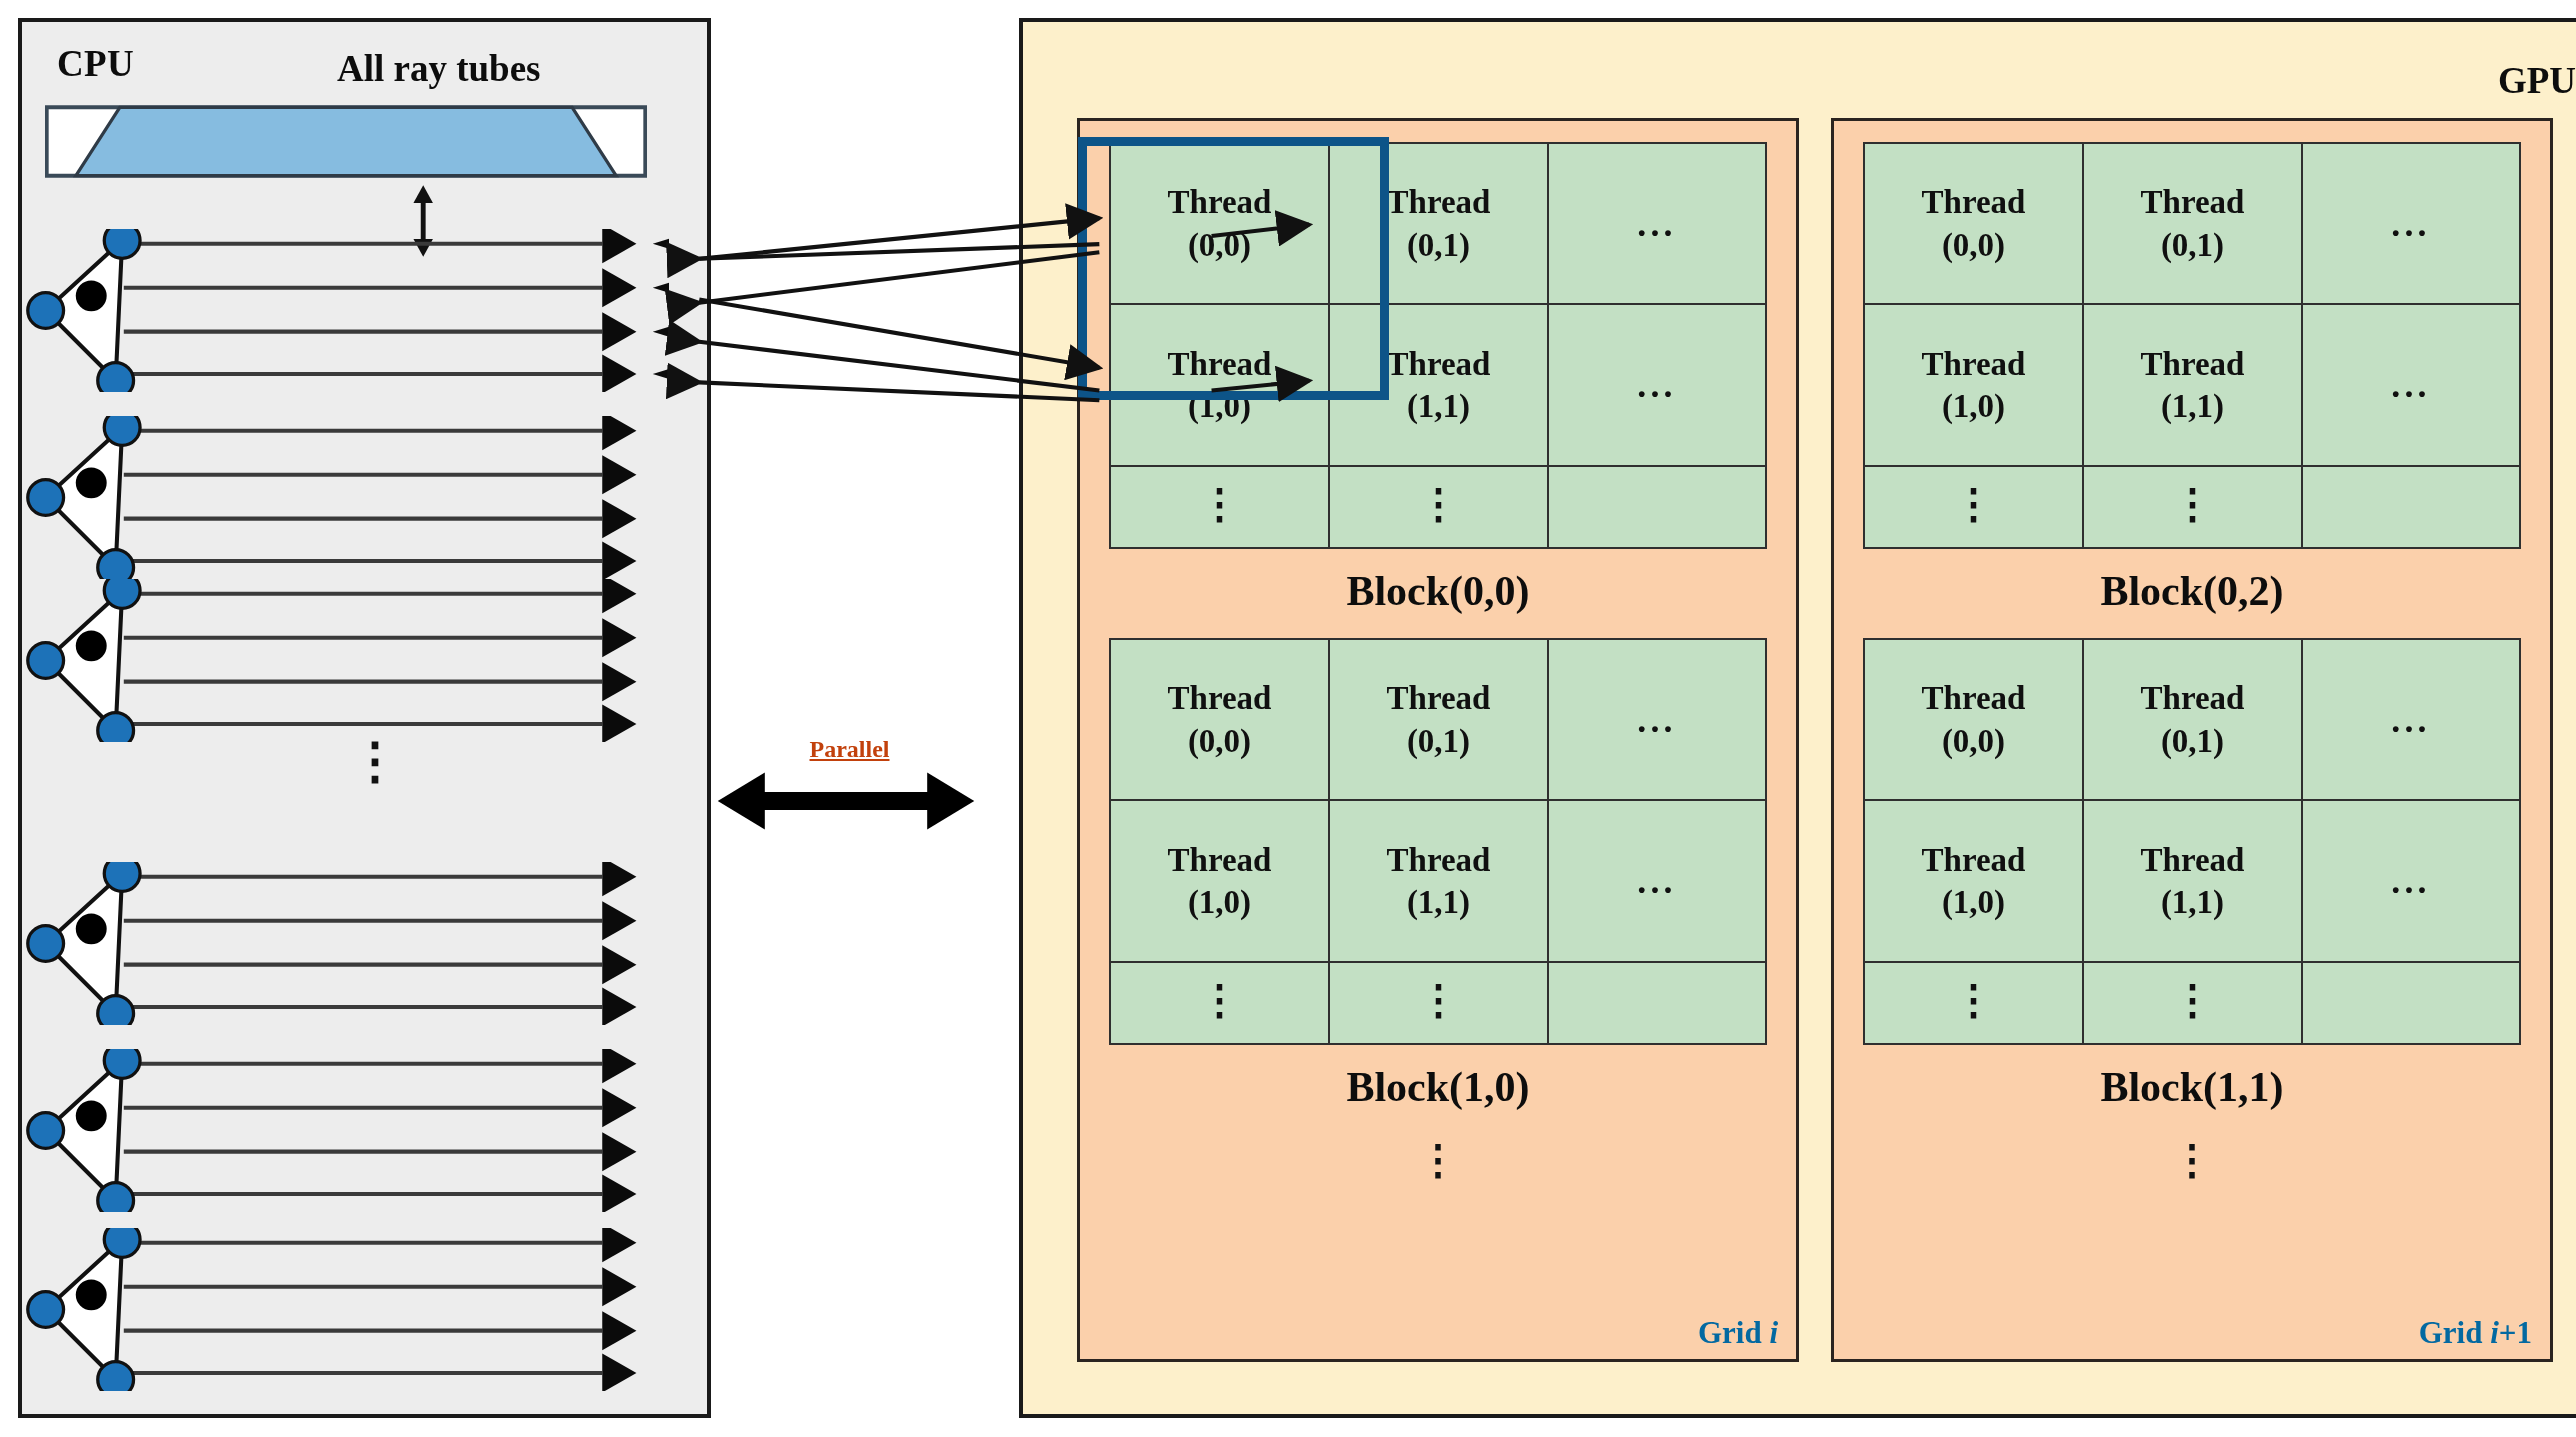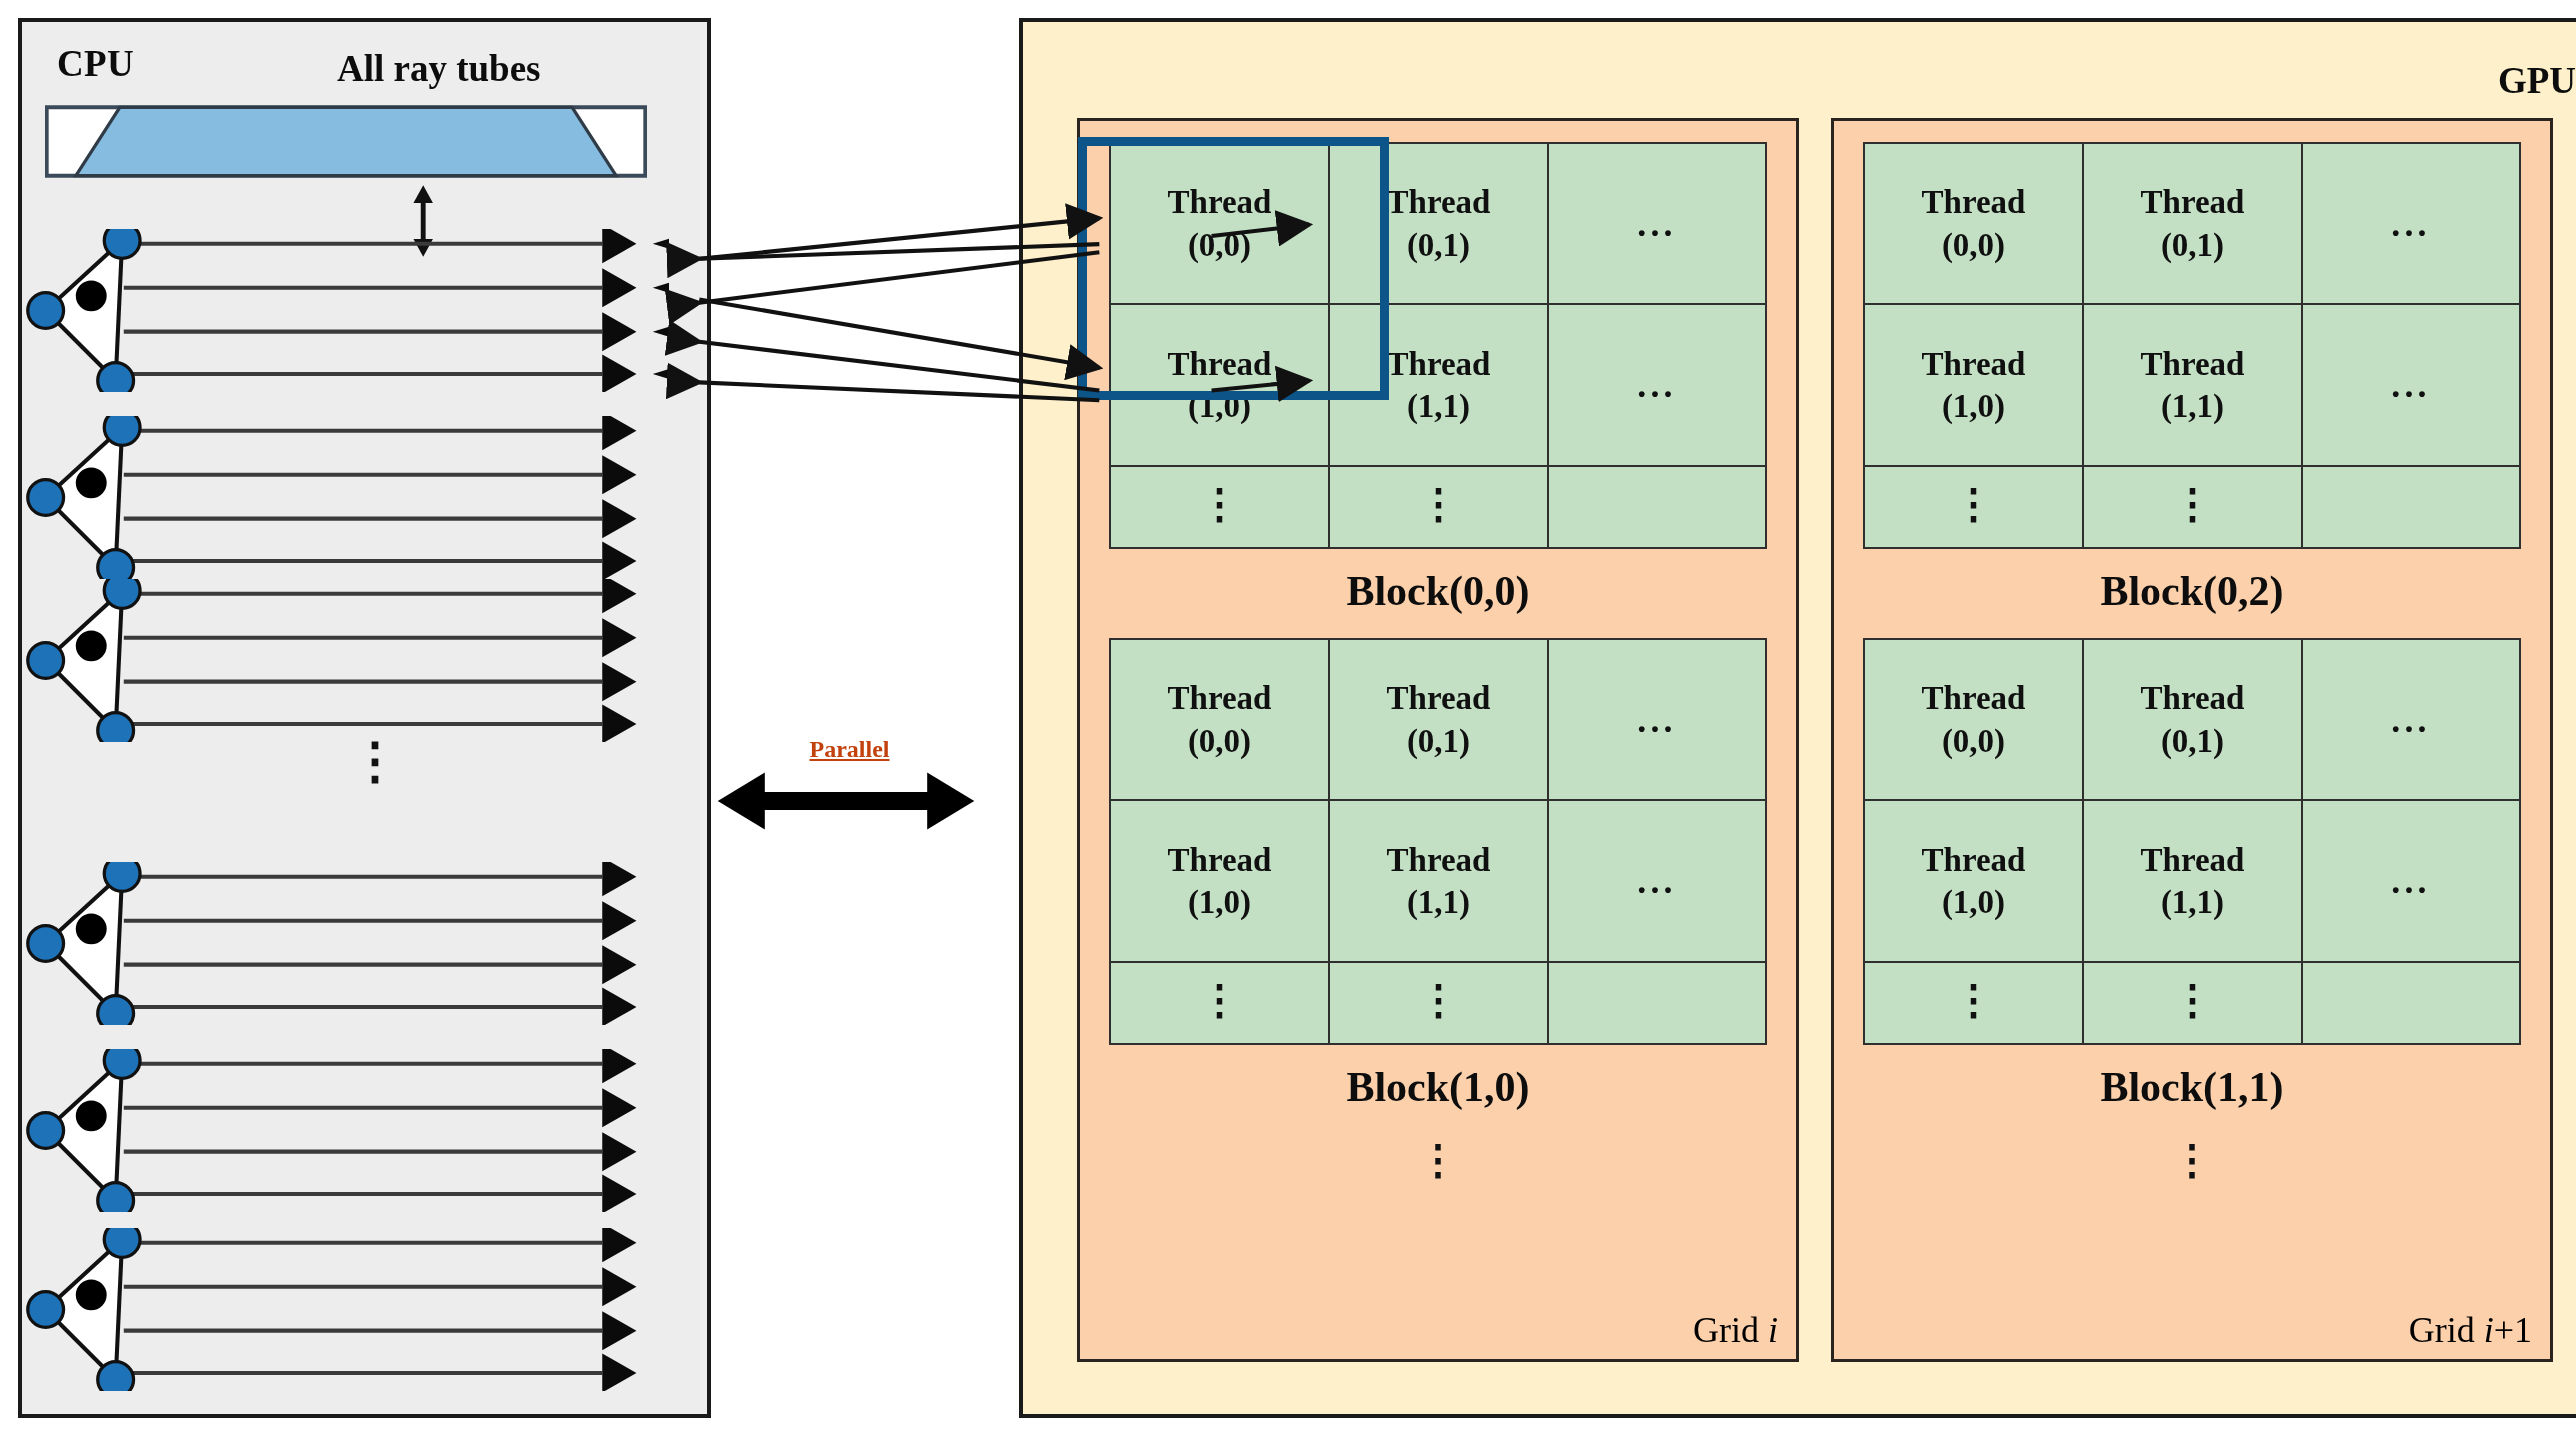--- a/index.html
+++ b/index.html
@@ -32,21 +32,21 @@
 
   
   #gpu-panel{left:983px;top:18px;width:1590px;height:1400px;
              background:#fdf0cb;border:4.1px solid #1a1a1a;box-sizing:border-box;margin-left:36px;}
   #gpu-label{right:29px;top:37px;font-size:37px;font-weight:bold;color:#0d0d0d;}
 
   .grid-box{top:96px;width:722px;height:1244px;
             background:#fbd0ab;border:3.3px solid #2a2420;box-sizing:border-box;}
   #grid-0{left:54px;}
   #grid-1{left:808px;}
-  .grid-label{position:absolute;right:18px;bottom:8.1px;font-size:36px;font-weight:normal;color:#000000;white-space:nowrap;}
+  .grid-label{position:absolute;right:18px;bottom:8.1px;font-size:31px;font-weight:bold;color:#0369a1;white-space:nowrap;}
   .grid-label i{font-style:italic;}
 
   .block{position:absolute;width:100%;}
   .thread-table{border-collapse:collapse;background:#c3e0c4;table-layout:fixed;}
   .thread-table td{border:2.4px solid #2f2f2f;background:#c3e0c4;text-align:center;
                    vertical-align:middle;font-size:33px;font-weight:bold;color:#101010;
                    line-height:1.28;padding:0;}
   .tname{display:block;}
   .didx{display:block;}
   .hdots{font-size:36px;letter-spacing:4.1px;font-weight:bold;}

